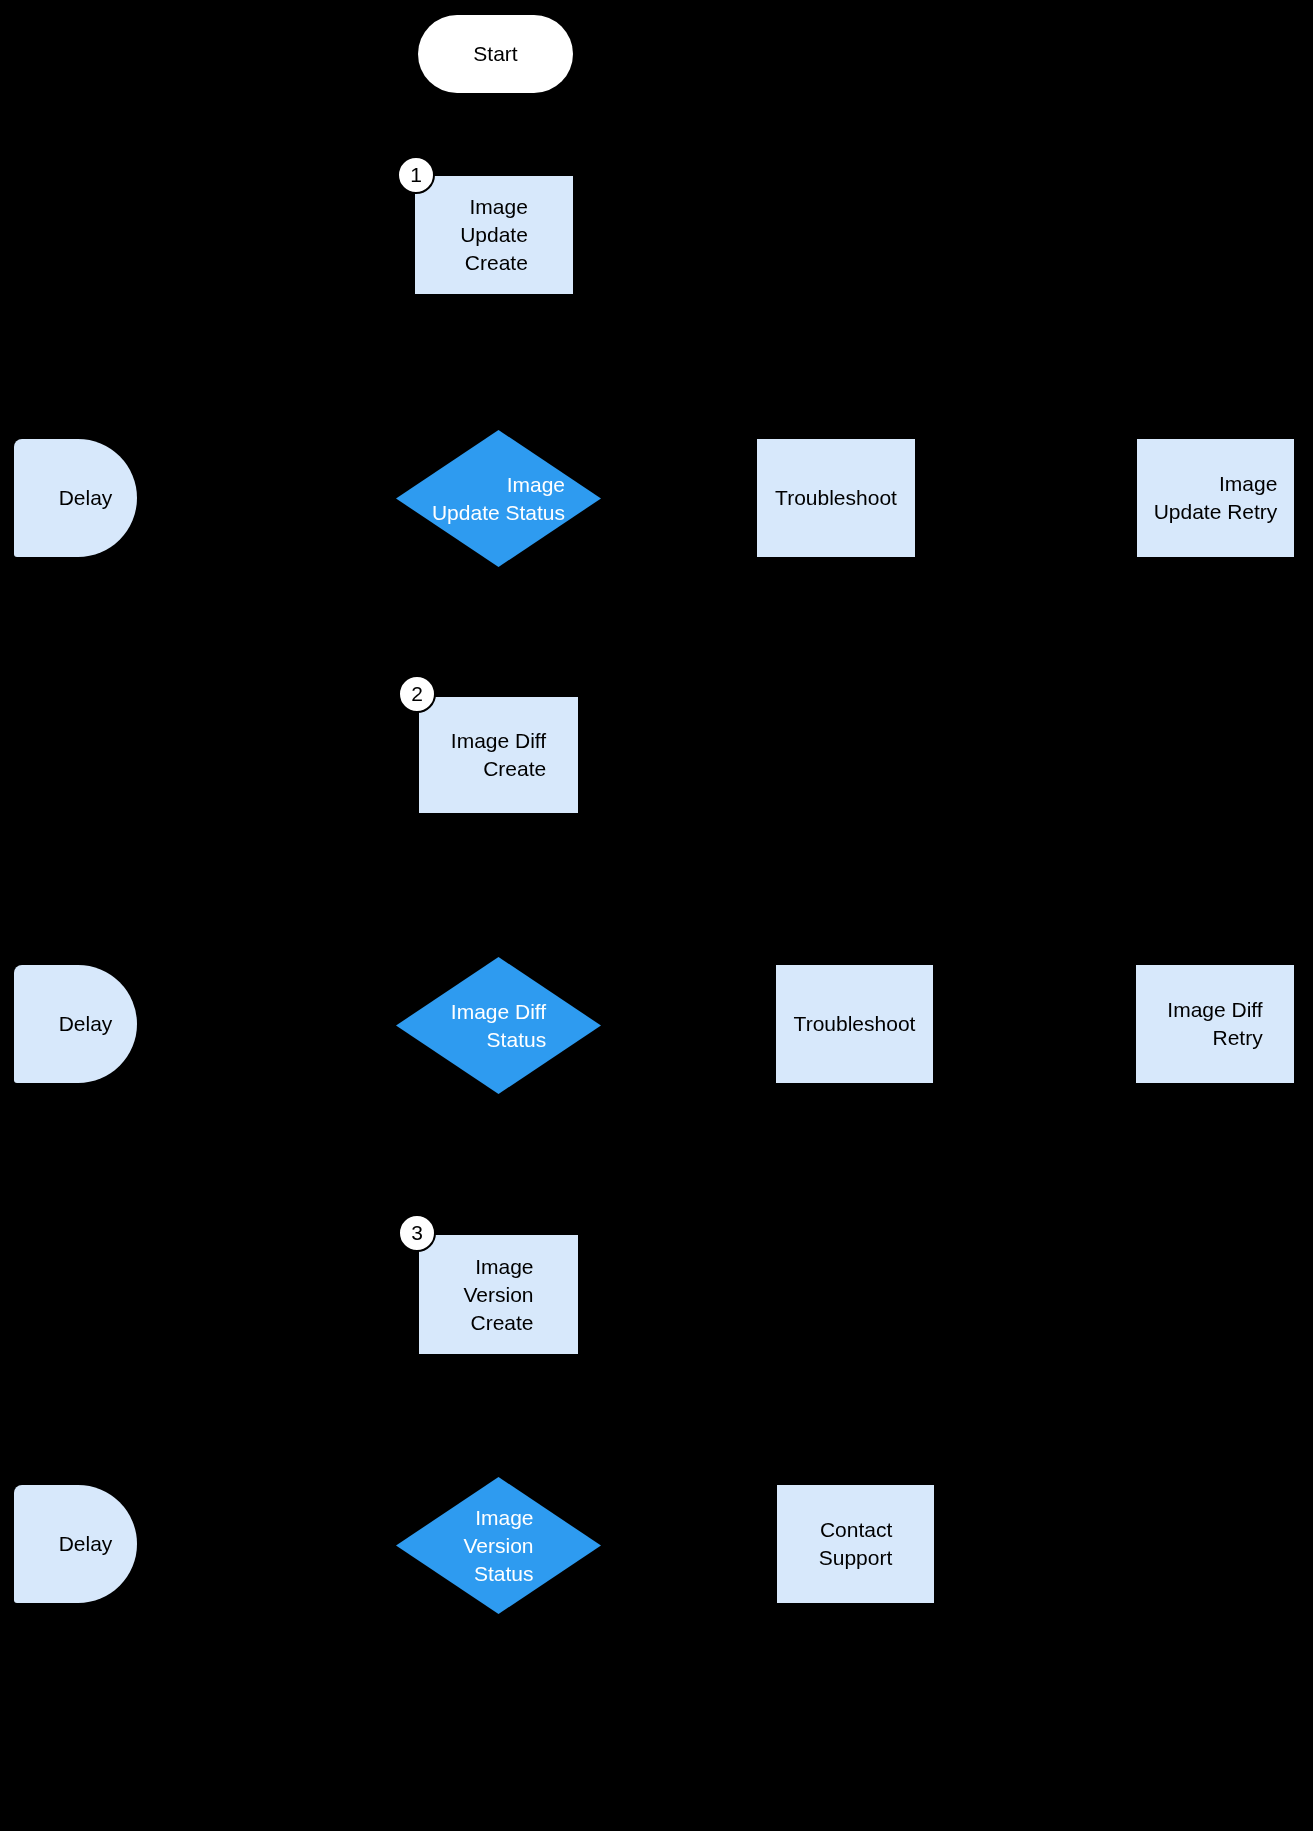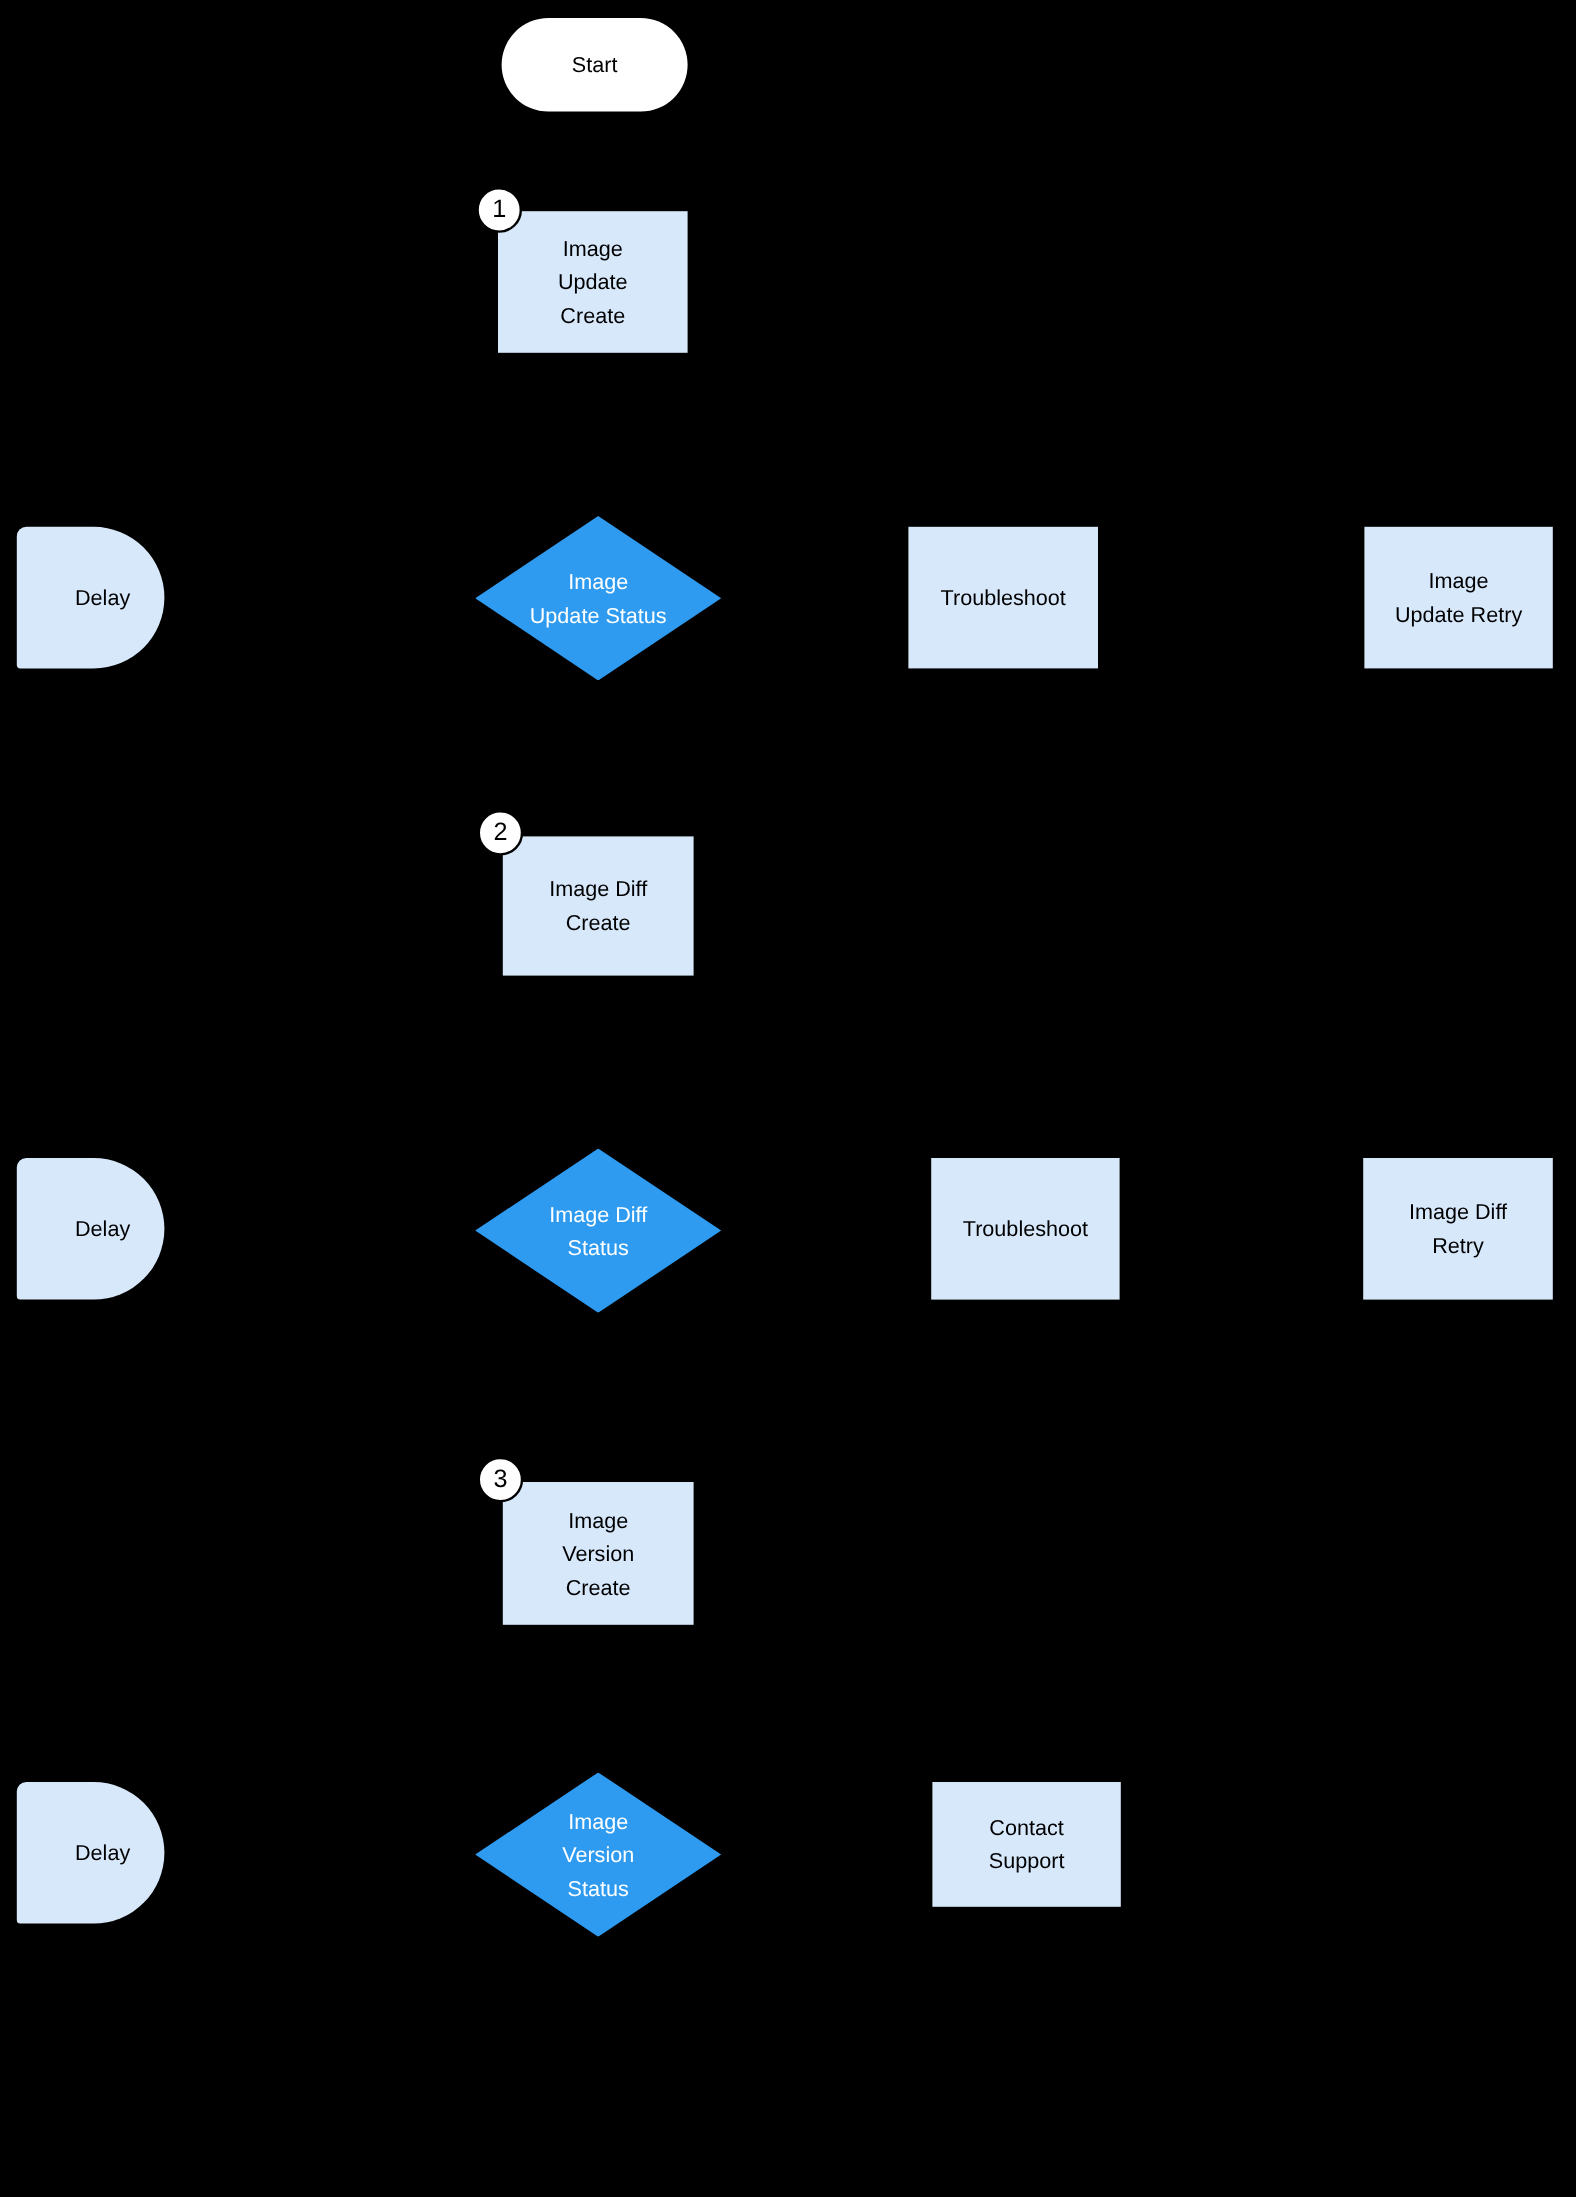--- a/index.html
+++ b/index.html
@@ -18,23 +18,24 @@
   .node {
     position: absolute;
     display: flex;
     align-items: center;
     justify-content: center;
     text-align: center;
     box-sizing: border-box;
   }
   .label {
     white-space: pre-line;
-    font-size: 18px;
+    font-size: 21px;
     line-height: 28px;
     color: var(--text-dark, #000);
+    text-align: right;
   }
   .terminal {
     background: var(--terminal-fill, #fff);
     border-radius: 39px;
   }
   .process {
     background: var(--node-fill, #d7e8fb);
   }
   .delay {
     background: var(--node-fill, #d7e8fb);
@@ -74,21 +75,21 @@
   #badge2       { left: 398px;  top: 675px; }
   #step2        { left: 419px;  top: 697px;  width: 159px; height: 116px; }
   #delay2       { left: 14px;   top: 965px;  width: 123px; height: 118px; }
   #decision2    { left: 396px;  top: 957px;  width: 205px; height: 137px; }
   #troubleshoot2{ left: 776px;  top: 965px;  width: 157px; height: 118px; }
   #retry2       { left: 1136px; top: 965px;  width: 158px; height: 118px; }
   #badge3       { left: 398px;  top: 1214px; }
   #step3        { left: 419px;  top: 1235px; width: 159px; height: 119px; }
   #delay3       { left: 14px;   top: 1485px; width: 123px; height: 118px; }
   #decision3    { left: 396px;  top: 1477px; width: 205px; height: 137px; }
-  #contact      { left: 777px;  top: 1485px; width: 157px; height: 104px; }
+  #contact      { left: 777px;  top: 1485px; width: 157px; height: 118px; }
   #complete     { left: 422px;  top: 1737px; width: 155px; height: 76px; }
 </style>
 </head>
 <body>
 
 <div id="stage">
 
   <div id="start" class="node terminal">
     <span class="label">Start</span>
   </div>

